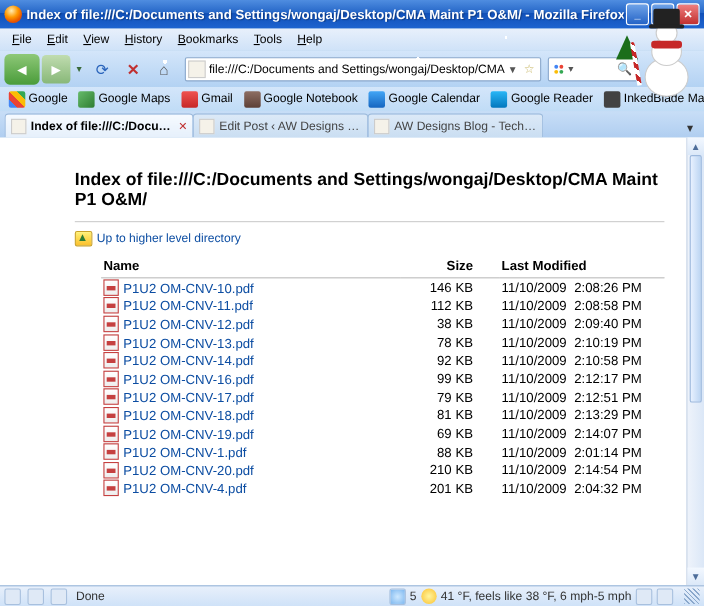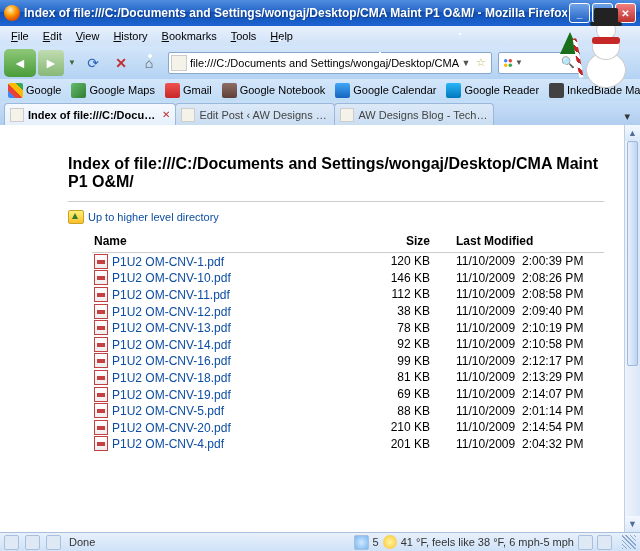--- a/index.html
+++ b/index.html
@@ -221,25 +221,20 @@
     <table class="filetable" style="margin-left:24px;width:calc(100% - 24px);">
       <thead>
         <tr>
           <th class="name">Name</th>
           <th class="size">Size</th>
           <th class="mod">Last Modified</th>
         </tr>
       </thead>
       <tbody id="filetbody">
           <tr>
-            <td class="name"><span class="pdficon"></span><a href="#">P1U2 OM-CNV-1.pdf</a></td>
-            <td class="size">120 KB</td>
-            <td class="mod"><span class="d">11/10/2009</span><span class="t">2:00:39 PM</span></td>
-          </tr>
-          <tr>
             <td class="name"><span class="pdficon"></span><a href="#">P1U2 OM-CNV-10.pdf</a></td>
             <td class="size">146 KB</td>
             <td class="mod"><span class="d">11/10/2009</span><span class="t">2:08:26 PM</span></td>
           </tr>
           <tr>
             <td class="name"><span class="pdficon"></span><a href="#">P1U2 OM-CNV-11.pdf</a></td>
             <td class="size">112 KB</td>
             <td class="mod"><span class="d">11/10/2009</span><span class="t">2:08:58 PM</span></td>
           </tr>
           <tr>
@@ -256,31 +251,36 @@
             <td class="name"><span class="pdficon"></span><a href="#">P1U2 OM-CNV-14.pdf</a></td>
             <td class="size">92 KB</td>
             <td class="mod"><span class="d">11/10/2009</span><span class="t">2:10:58 PM</span></td>
           </tr>
           <tr>
             <td class="name"><span class="pdficon"></span><a href="#">P1U2 OM-CNV-16.pdf</a></td>
             <td class="size">99 KB</td>
             <td class="mod"><span class="d">11/10/2009</span><span class="t">2:12:17 PM</span></td>
           </tr>
           <tr>
+            <td class="name"><span class="pdficon"></span><a href="#">P1U2 OM-CNV-17.pdf</a></td>
+            <td class="size">79 KB</td>
+            <td class="mod"><span class="d">11/10/2009</span><span class="t">2:12:51 PM</span></td>
+          </tr>
+          <tr>
             <td class="name"><span class="pdficon"></span><a href="#">P1U2 OM-CNV-18.pdf</a></td>
             <td class="size">81 KB</td>
             <td class="mod"><span class="d">11/10/2009</span><span class="t">2:13:29 PM</span></td>
           </tr>
           <tr>
             <td class="name"><span class="pdficon"></span><a href="#">P1U2 OM-CNV-19.pdf</a></td>
             <td class="size">69 KB</td>
             <td class="mod"><span class="d">11/10/2009</span><span class="t">2:14:07 PM</span></td>
           </tr>
           <tr>
-            <td class="name"><span class="pdficon"></span><a href="#">P1U2 OM-CNV-5.pdf</a></td>
+            <td class="name"><span class="pdficon"></span><a href="#">P1U2 OM-CNV-1.pdf</a></td>
             <td class="size">88 KB</td>
             <td class="mod"><span class="d">11/10/2009</span><span class="t">2:01:14 PM</span></td>
           </tr>
           <tr>
             <td class="name"><span class="pdficon"></span><a href="#">P1U2 OM-CNV-20.pdf</a></td>
             <td class="size">210 KB</td>
             <td class="mod"><span class="d">11/10/2009</span><span class="t">2:14:54 PM</span></td>
           </tr>
           <tr>
             <td class="name"><span class="pdficon"></span><a href="#">P1U2 OM-CNV-4.pdf</a></td>

